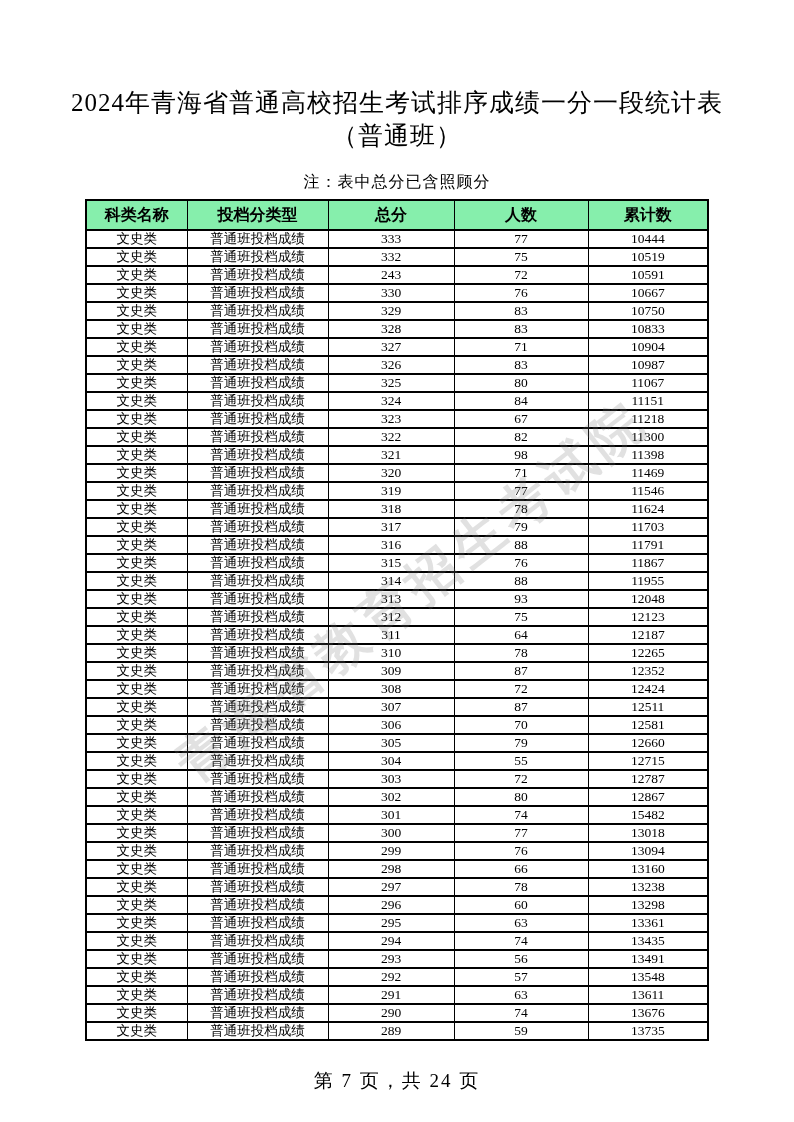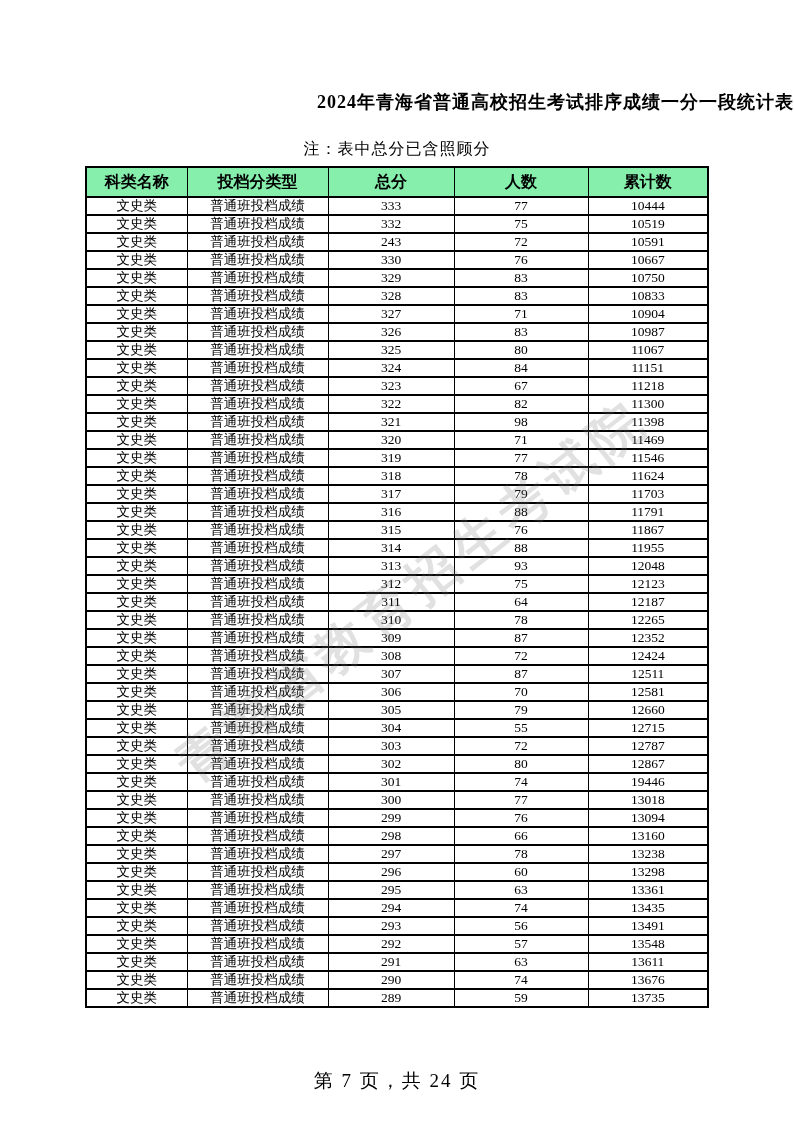--- a/index.html
+++ b/index.html
@@ -11,24 +11,24 @@
   .page {
     position: relative;
     width: 794px;
     height: 1122px;
     margin: 0 auto;
     background: #ffffff;
     overflow: hidden;
   }
   .title-block {
     padding-top: 86px;
-    text-align: right;
+    text-align: center;
     font-family: "Liberation Serif", "DejaVu Serif", serif;
-    font-weight: bold;
-    font-size: 18px;
+    font-weight: normal;
+    font-size: 25px;
     line-height: 33px;
     letter-spacing: 1px;
   }
   .note-line {
     margin-top: 20px;
     text-align: center;
     font-size: 16px;
     font-weight: 500;
     letter-spacing: 1px;
   }
@@ -91,20 +91,21 @@
 </style>
 </head>
 <body>
 
 <div class="page">
 
   <div class="watermark">青海省教育招生考试院</div>
 
   <div class="title-block">
     <div>2024年青海省普通高校招生考试排序成绩一分一段统计表</div>
+    <div>（普通班）</div>
   </div>
 
   <div class="note-line">注：表中总分已含照顾分</div>
 
   <table class="score-table">
     <colgroup>
         <col style="width: 101px;">
         <col style="width: 141px;">
         <col style="width: 126px;">
         <col style="width: 134px;">
@@ -342,21 +343,21 @@
           <td>普通班投档成绩</td>
           <td>302</td>
           <td>80</td>
           <td>12867</td>
         </tr>
         <tr>
           <td>文史类</td>
           <td>普通班投档成绩</td>
           <td>301</td>
           <td>74</td>
-          <td>19446</td>
+          <td>15482</td>
         </tr>
         <tr>
           <td>文史类</td>
           <td>普通班投档成绩</td>
           <td>300</td>
           <td>77</td>
           <td>13018</td>
         </tr>
         <tr>
           <td>文史类</td>

